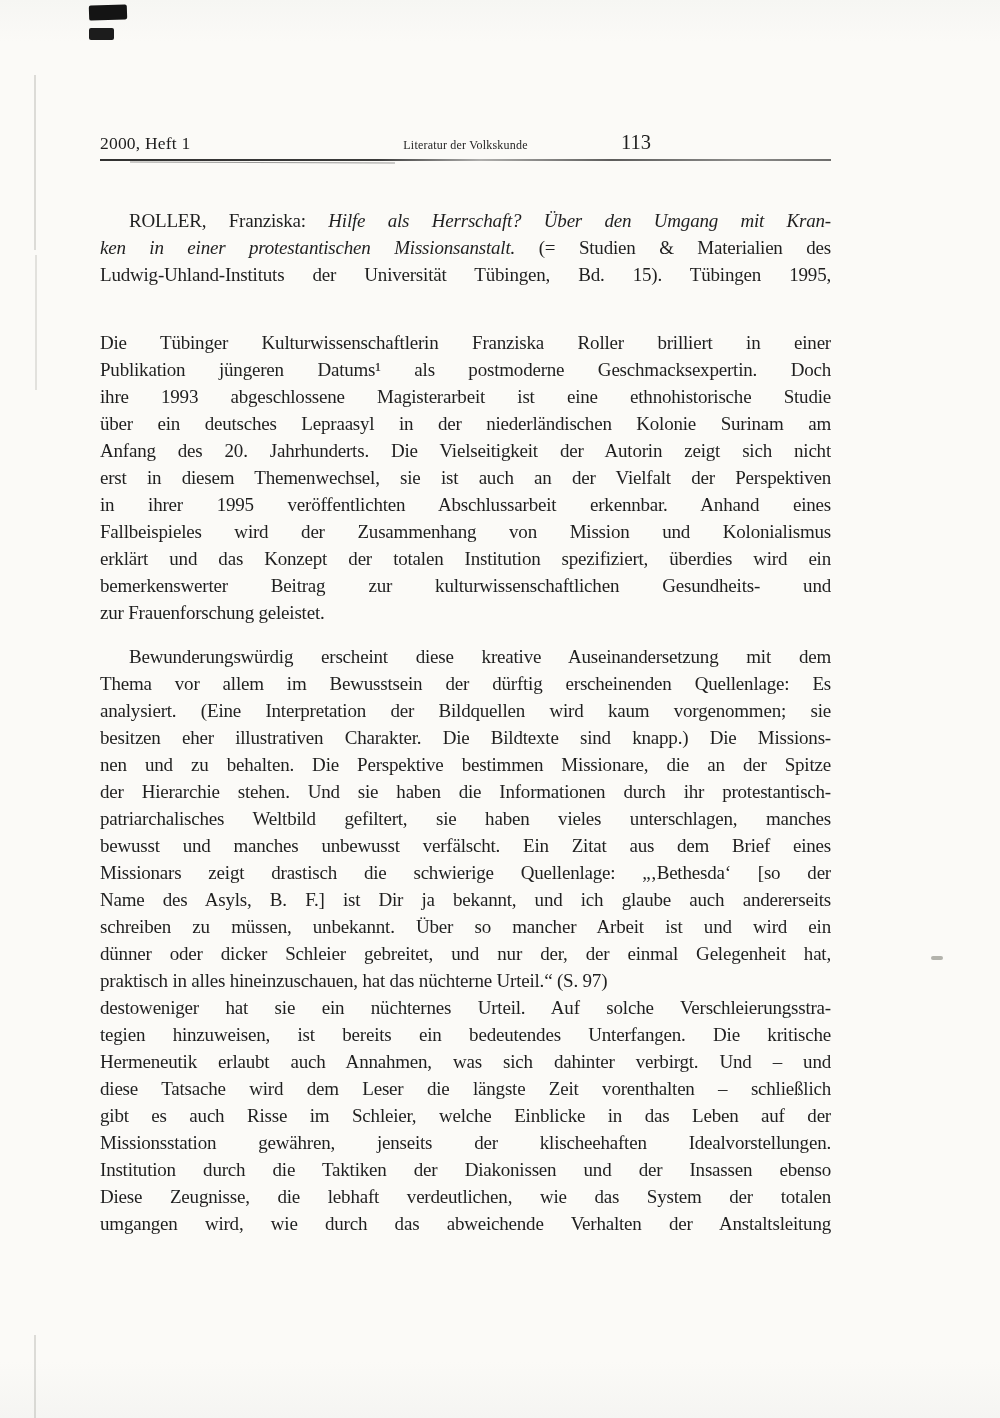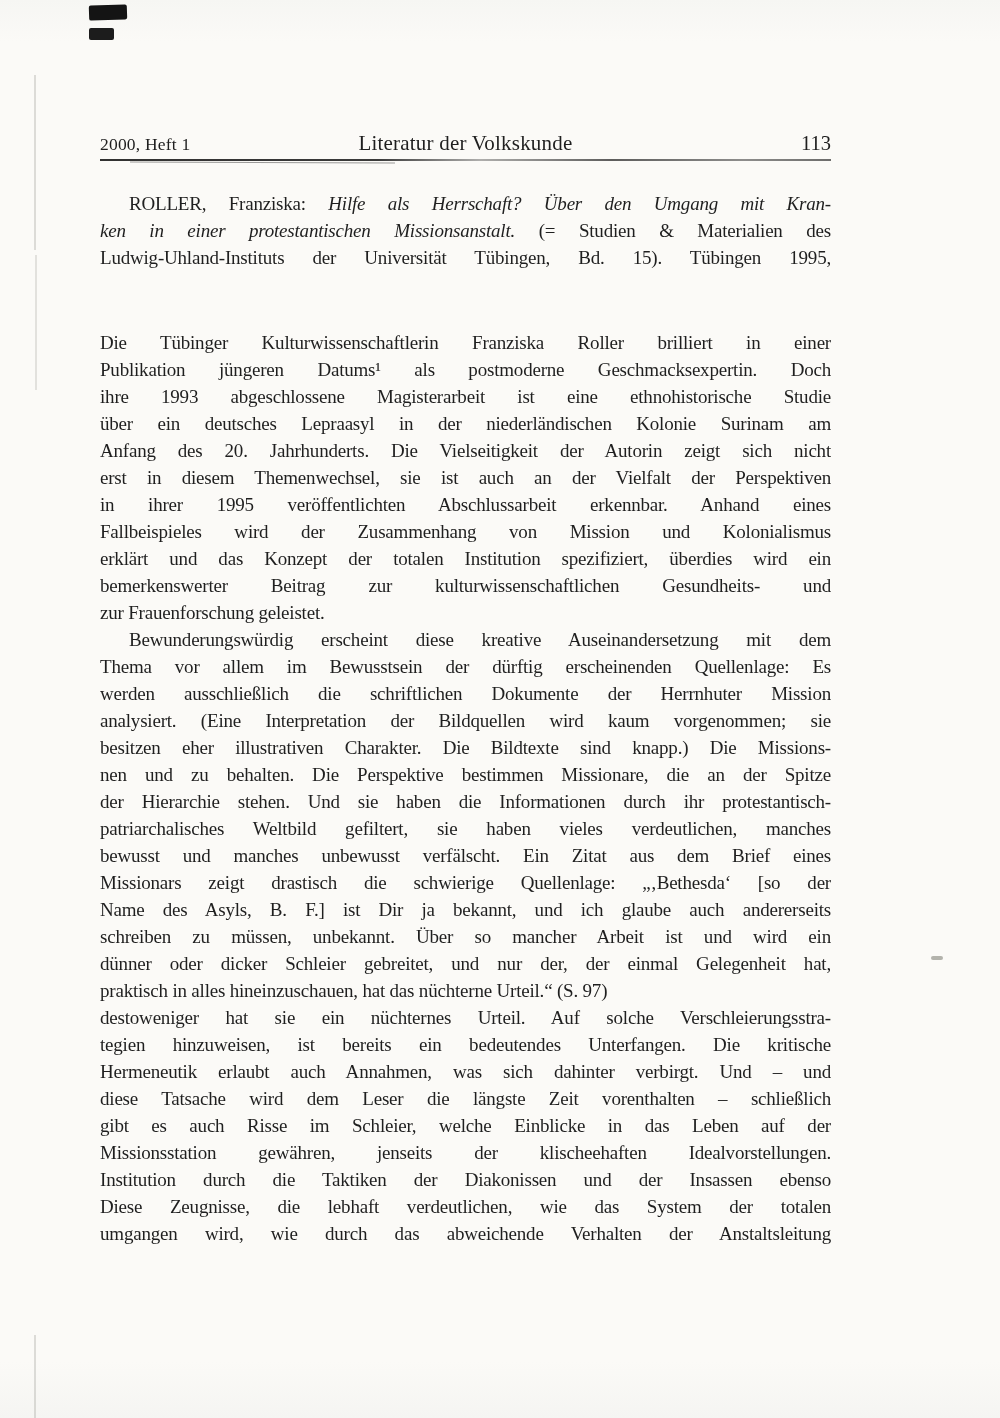--- a/index.html
+++ b/index.html
@@ -24,22 +24,22 @@
   .edge-line-2 { position: absolute; left: 35px; top: 255px; width: 2px; height: 135px; background: rgba(150,150,142,.25); }
   .edge-line-3 { position: absolute; left: 34px; top: 1335px; width: 2px; height: 83px; background: rgba(150,150,142,.30); }
   .right-mark { position: absolute; left: 931px; top: 956px; width: 12px; height: 4px; background: rgba(120,120,112,.55); border-radius: 2px; }
 
   
   .header {
     position: absolute; left: 100px; top: 131px; width: 731px;
     display: flex; align-items: baseline;
   }
   .header-issue { width: 210px; font-size: 17.5px; letter-spacing: .2px; }
-  .header-title { flex: 1; text-align: center; font-size: 21px; letter-spacing: .2px; }
-  .header-page { width: 210px; text-align: right; font-size: 20.5px; }
+  .header-title { flex: 1; text-align: center; font-size: 12px; letter-spacing: .2px; }
+  .header-page { width: 210px; text-align: left; font-size: 20.5px; }
   .rule {
     position: absolute; left: 100px; top: 159px; width: 731px; height: 2px;
     background: linear-gradient(90deg,
       rgba(32,32,32,.92) 0%, rgba(32,32,32,.88) 38%,
       rgba(32,32,32,.35) 52%, rgba(32,32,32,.72) 70%,
       rgba(32,32,32,.5) 88%, rgba(32,32,32,.65) 100%);
   }
   .rule2 {
     position: absolute; left: 130px; top: 162px; width: 265px; height: 1px;
     background: rgba(40,40,40,.45); transform: rotate(.25deg);
@@ -53,21 +53,21 @@
   .citation { top: 190px; }
   .body-text { top: 329px; }
 
   .line {
     height: 27px;
     overflow: hidden;
     text-align: justify;
     text-align-last: justify;
   }
   .line.lastline { text-align-last: left; }
-  .line.indent { text-indent: 29px; }
+  .line.indent { text-indent: 29px; margin-top: 17px; }
   .italic { font-style: italic; }
 </style>
 </head>
 <body>
 
 <div class="page">
 
   <div class="artifact-1"></div>
   <div class="artifact-2"></div>
   <div class="edge-line-1"></div>
@@ -99,26 +99,25 @@
         <div class="line"><span>erst in diesem Themenwechsel, sie ist auch an der Vielfalt der Perspektiven</span></div>
         <div class="line"><span>in ihrer 1995 veröffentlichten Abschlussarbeit erkennbar. Anhand eines</span></div>
         <div class="line"><span>Fallbeispieles wird der Zusammenhang von Mission und Kolonialismus</span></div>
         <div class="line"><span>erklärt und das Konzept der totalen Institution spezifiziert, überdies wird ein</span></div>
         <div class="line"><span>bemerkenswerter Beitrag zur kulturwissenschaftlichen Gesundheits- und</span></div>
         <div class="line lastline"><span>zur Frauenforschung geleistet.</span></div>
       </div>
     <div class="paragraph">
         <div class="line indent"><span>Bewunderungswürdig erscheint diese kreative Auseinandersetzung mit dem</span></div>
         <div class="line"><span>Thema vor allem im Bewusstsein der dürftig erscheinenden Quellenlage: Es</span></div>
-        <div class="line"><span>werden ausschließlich die schriftlichen Dokumente der Herrnhuter Mission</span></div>
         <div class="line"><span>analysiert. (Eine Interpretation der Bildquellen wird kaum vorgenommen; sie</span></div>
         <div class="line"><span>besitzen eher illustrativen Charakter. Die Bildtexte sind knapp.) Die Missions-</span></div>
         <div class="line"><span>nen und zu behalten. Die Perspektive bestimmen Missionare, die an der Spitze</span></div>
         <div class="line"><span>der Hierarchie stehen. Und sie haben die Informationen durch ihr protestantisch-</span></div>
-        <div class="line"><span>patriarchalisches Weltbild gefiltert, sie haben vieles verdeutlichen, manches</span></div>
+        <div class="line"><span>patriarchalisches Weltbild gefiltert, sie haben vieles unterschlagen, manches</span></div>
         <div class="line"><span>bewusst und manches unbewusst verfälscht. Ein Zitat aus dem Brief eines</span></div>
         <div class="line"><span>Missionars zeigt drastisch die schwierige Quellenlage: „‚Bethesda‘ [so der</span></div>
         <div class="line"><span>Name des Asyls, B. F.] ist Dir ja bekannt, und ich glaube auch andererseits</span></div>
         <div class="line"><span>schreiben zu müssen, unbekannt. Über so mancher Arbeit ist und wird ein</span></div>
         <div class="line"><span>dünner oder dicker Schleier gebreitet, und nur der, der einmal Gelegenheit hat,</span></div>
         <div class="line lastline"><span>praktisch in alles hineinzuschauen, hat das nüchterne Urteil.“ (S. 97)</span></div>
       </div>
     <div class="paragraph">
         <div class="line"><span>destoweniger hat sie ein nüchternes Urteil. Auf solche Verschleierungsstra-</span></div>
         <div class="line"><span>tegien hinzuweisen, ist bereits ein bedeutendes Unterfangen. Die kritische</span></div>

